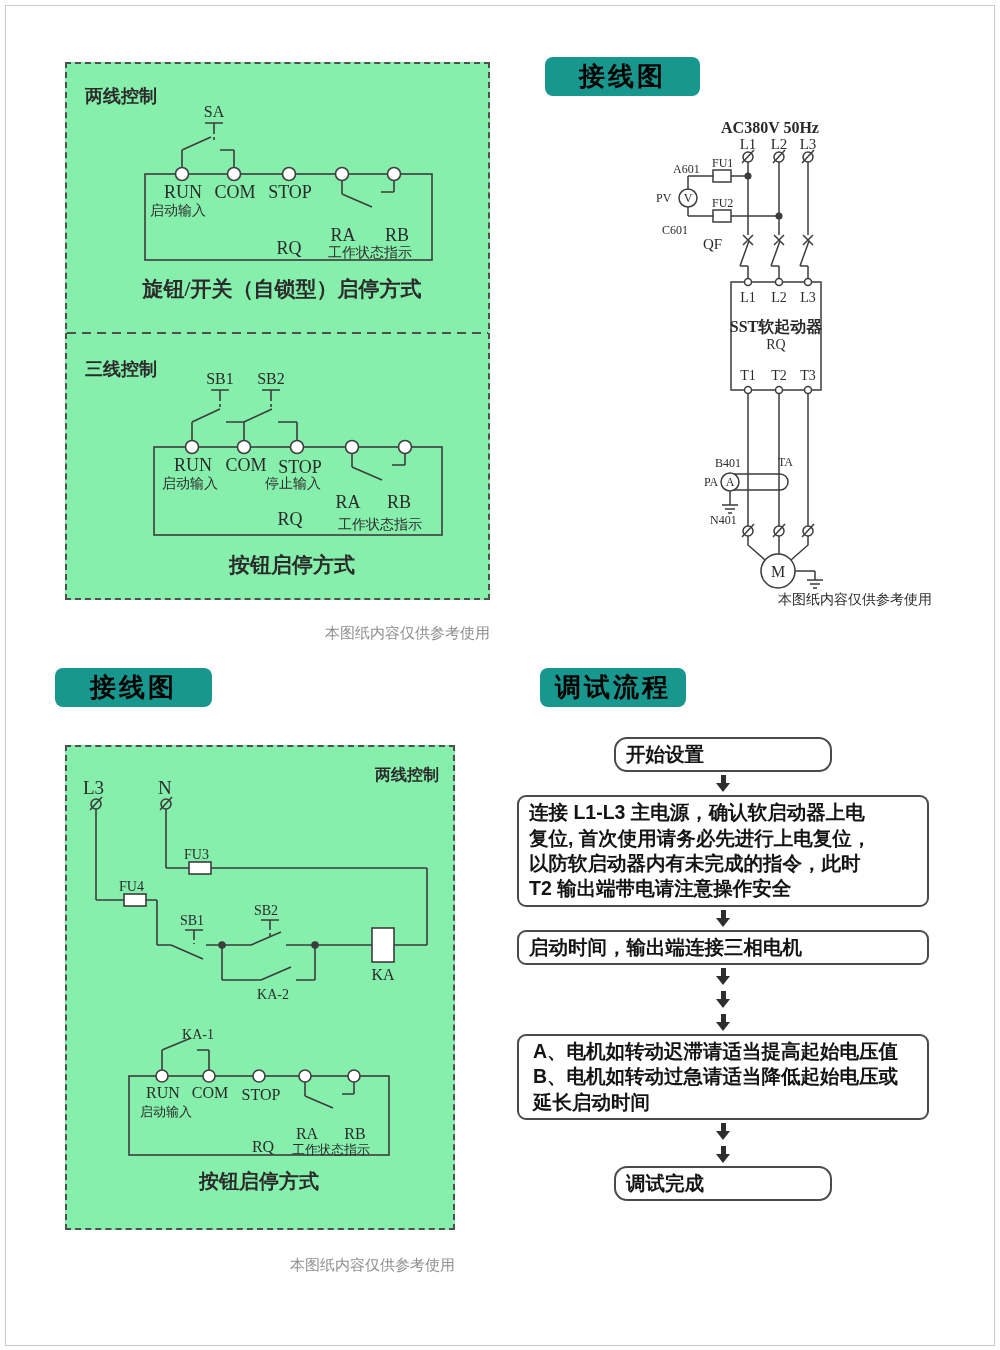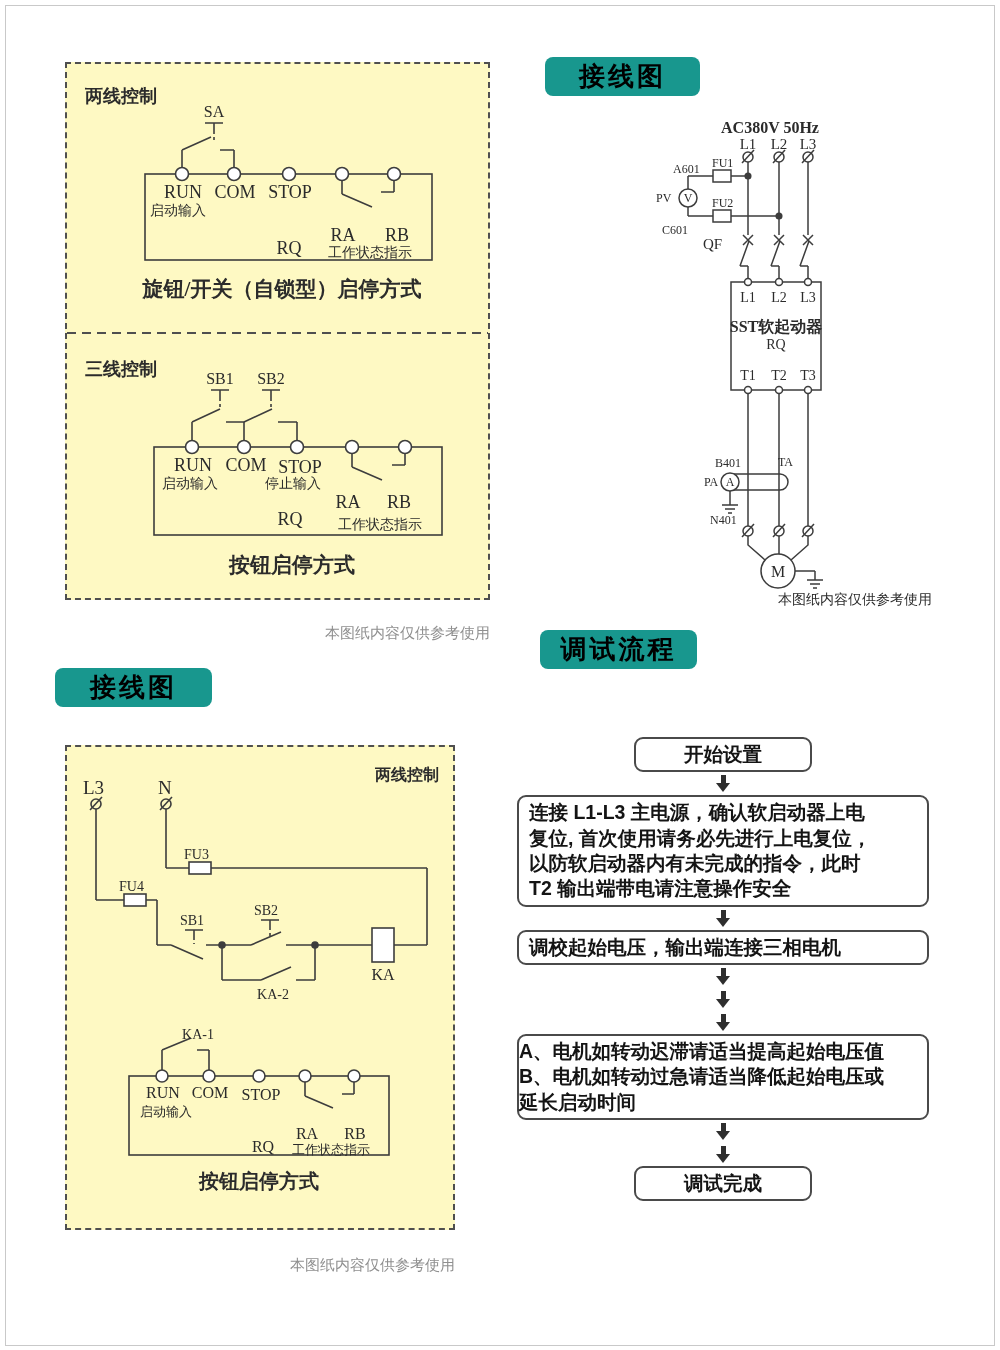--- a/index.html
+++ b/index.html
@@ -1,30 +1,30 @@
 <!DOCTYPE html>
 <html><head>
 <meta charset="utf-8">
 <style>
   * { margin:0; padding:0; box-sizing:border-box; }
   html,body { width:1000px; height:1350px; background:#fff; }
   body { font-family:"Liberation Sans",sans-serif; position:relative; color:#2b2b2b; }
   .page { position:absolute; inset:0; background:#ffffff; overflow:hidden; }
   .page-frame { position:absolute; left:5px; top:5px; right:5px; bottom:4px; border:1px solid #c9c9c9; }
   .abs { position:absolute; }
-  .dashed-box { position:absolute; border:2px dashed #4f4f4f; background:#fef9c3; }
+  .dashed-box { position:absolute; border:2px dashed #4f4f4f; background:#86efac; }
   .pill { position:absolute; background:#18978e; color:#000000; font-weight:bold; font-size:26px;
           text-align:center; line-height:39px; height:39px; border-radius:8px; letter-spacing:3px; }
   .ref-note { position:absolute; color:#8f8f8f; font-size:15px; text-align:right; }
   .flowchart { position:absolute; display:flex; flex-direction:column; align-items:center; }
   .step { border:2.5px solid #4a4a4a; border-radius:9px; background:#fff; color:#141414;
           font-weight:bold; font-size:19.5px; line-height:1.3; white-space:pre-line; padding:3px 10px; }
   .step.wide { width:100%; text-align:left; }
-  .step.small { width:178px; text-align:center; }
-  .step.left { text-align:left; padding-left:0; }
+  .step.small { width:218px; text-align:left;border-radius:13px; }
+  .step.left { text-align:left; padding-left:14px; }
   .arrow { display:flex; flex-direction:column; align-items:center; margin:3px 0; }
   .arrow .stem { width:5px; height:8px; background:#2e2e2e; }
   .arrow .head { width:0; height:0; border-left:7px solid transparent; border-right:7px solid transparent;
                  border-top:9px solid #2e2e2e; }
   svg text { font-family:"Liberation Serif","DejaVu Serif",serif; fill:#2b2b2b; }
   svg text.sans { font-family:"Liberation Sans",sans-serif; }
   svg text.b { font-weight:bold; }
 </style>
 </head>
 <body>
@@ -242,37 +242,37 @@
       <text x="99" y="369" font-size="13" text-anchor="middle">启动输入</text>
       <text x="240" y="392" font-size="16" text-anchor="middle">RA</text>
       <text x="288" y="392" font-size="16" text-anchor="middle">RB</text>
       <text x="196" y="405" font-size="16" text-anchor="middle">RQ</text>
       <text x="264" y="407" font-size="13" text-anchor="middle">工作状态指示</text>
       <text x="192" y="441" font-size="20" class="b" text-anchor="middle">按钮启停方式</text>
     </svg>
   </div>
   <div class="ref-note" style="left:65px;top:1256px;width:390px">本图纸内容仅供参考使用</div>
 
-  <div class="pill" style="left:540px;top:630px;width:157px">调试流程</div>
+  <div class="pill" style="left:540px;top:668px;width:146px">调试流程</div>
 
   <div class="flowchart" style="left:517px;top:737px;width:412px">
     <div class="step small">开始设置</div>
     <div class="arrow">
         <div class="stem"></div>
         <div class="head"></div>
       </div>
     <div class="step wide">连接 L1-L3 主电源，确认软启动器上电
 复位, 首次使用请务必先进行上电复位，
 以防软启动器内有未完成的指令，此时
 T2 输出端带电请注意操作安全</div>
     <div class="arrow">
         <div class="stem"></div>
         <div class="head"></div>
       </div>
-    <div class="step wide">调校起始电压，输出端连接三相电机</div>
+    <div class="step wide">启动时间，输出端连接三相电机</div>
     <div class="arrow">
         <div class="stem"></div>
         <div class="head"></div>
       </div>
     <div class="arrow">
         <div class="stem"></div>
         <div class="head"></div>
       </div>
     <div class="arrow">
         <div class="stem"></div>

